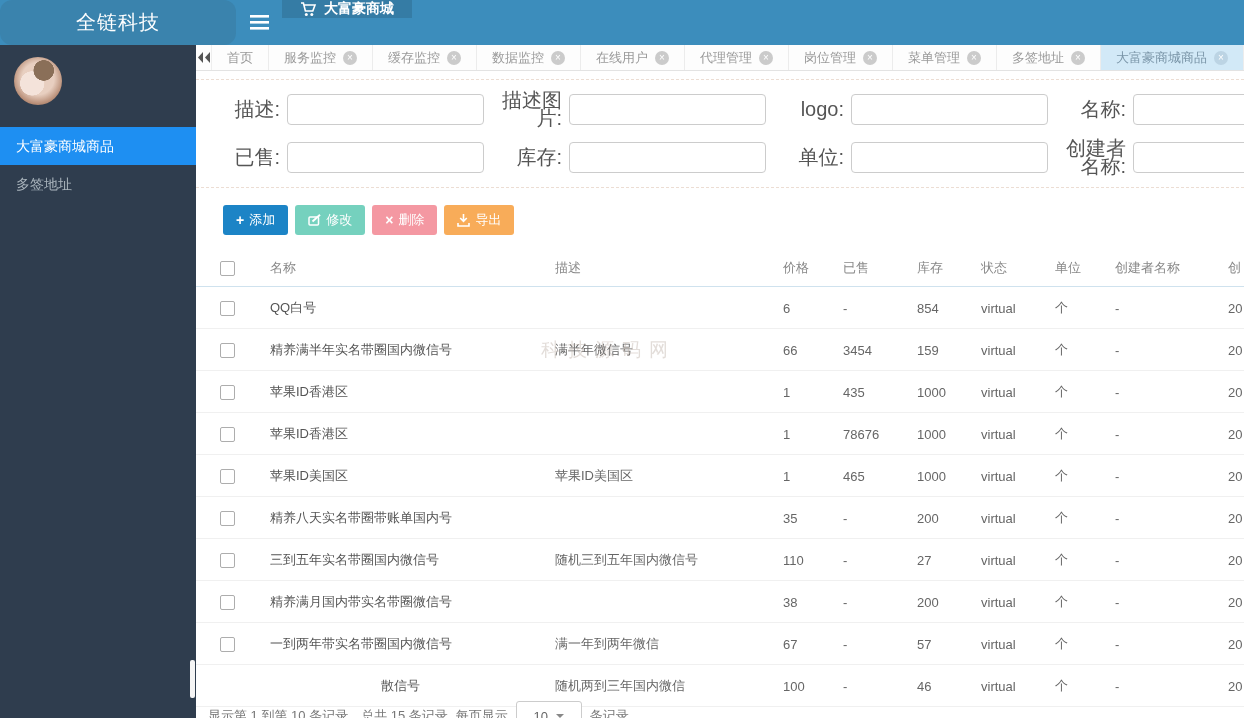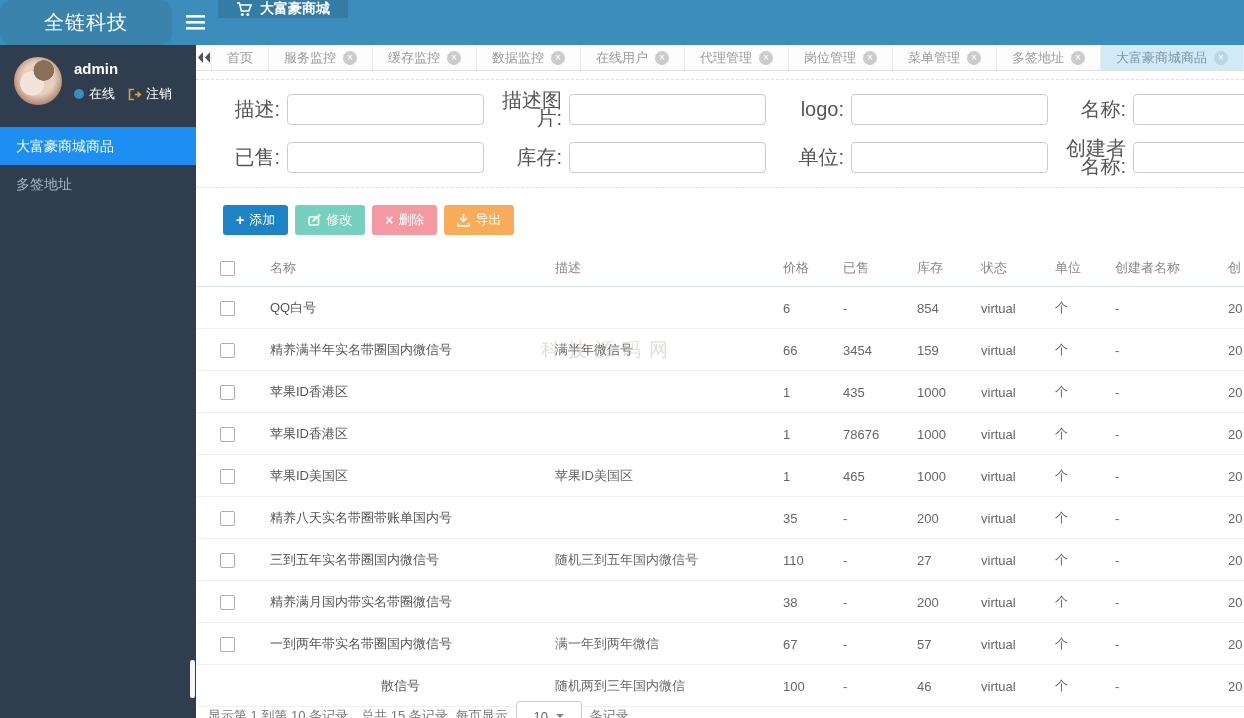--- a/index.html
+++ b/index.html
@@ -6,21 +6,21 @@
   html,body { width:1244px; height:718px; overflow:hidden; }
   body {
     position:relative; background:#fff;
     font-family:"Liberation Sans","DejaVu Sans",sans-serif;
     --navbar:#3c8dbc; --brand:#3a83ad; --navactive:#357ca5;
     --sidebar:#2f3d4e; --menuactive:#1e8ff2;
     --btn-add:#1c84c6; --btn-edit:#1ab394; --btn-del:#ed5565; --btn-exp:#f8ac59;
   }
   
   .navbar { position:absolute; left:0; top:0; right:0; height:45px; background:var(--navbar); display:flex; align-items:stretch; }
-  .brand { width:172px; background:var(--brand); color:#fff; font-size:20px; display:flex; align-items:center; justify-content:center; letter-spacing:1px;border-radius:12px; }
+  .brand { width:236px; background:var(--brand); color:#fff; font-size:20px; display:flex; align-items:center; justify-content:center; letter-spacing:1px;border-radius:12px; }
   .hamburger { width:46px; border:none; background:transparent; display:flex; align-items:center; justify-content:center; cursor:pointer; }
   .topnav { display:flex; align-items:stretch;flex-direction:column; }
   .topnav-item { display:flex; align-items:center; gap:7px; padding:0 18px; color:#fff; font-size:14px; font-weight:bold; text-decoration:none; cursor:pointer; }
   .topnav-item.active { background:var(--navactive); }
   
   .sidebar { position:absolute; left:0; top:45px; bottom:0; width:196px; background:var(--sidebar); }
   .user-panel { display:flex; gap:12px; padding:12px 14px 14px 14px; }
   .avatar { width:48px; height:48px; border-radius:50%; flex:0 0 48px;
     background:radial-gradient(circle at 62% 28%, #8a6f58 0 22%, transparent 23%),
                radial-gradient(circle at 38% 55%, #f4e3da 0 30%, transparent 31%),
@@ -99,35 +99,20 @@
           <circle cx="11.8" cy="12.6" r="1.5" fill="#fff"></circle>
         </svg>
       <span>大富豪商城</span>
     </a>
   </nav>
 </header>
 
 <aside class="sidebar">
   <div class="user-panel">
     <div class="avatar"></div>
-    <div class="user-info">
-      <div class="username">admin</div>
-      <div class="user-status">
-        <span class="status-dot"></span>
-        <a>在线</a>
-        <span class="logout-wrap">
-          <svg width="14" height="13" viewBox="0 0 14 13">
-              <path d="M6 1.5H1.5v10H6" stroke="#e29b3b" stroke-width="1.6" fill="none"></path>
-              <path d="M7 6.5h4" stroke="#e29b3b" stroke-width="1.6"></path>
-              <path d="M9.5 3l4 3.5-4 3.5z" fill="#e29b3b"></path>
-            </svg>
-          <a>注销</a>
-        </span>
-      </div>
-    </div>
   </div>
   <ul class="side-menu">
     <li class="active"><span>大富豪商城商品</span></li>
     <li><span>多签地址</span></li>
   </ul>
   <div class="side-scrollbar"></div>
 </aside>
 
 <main class="content">
 

